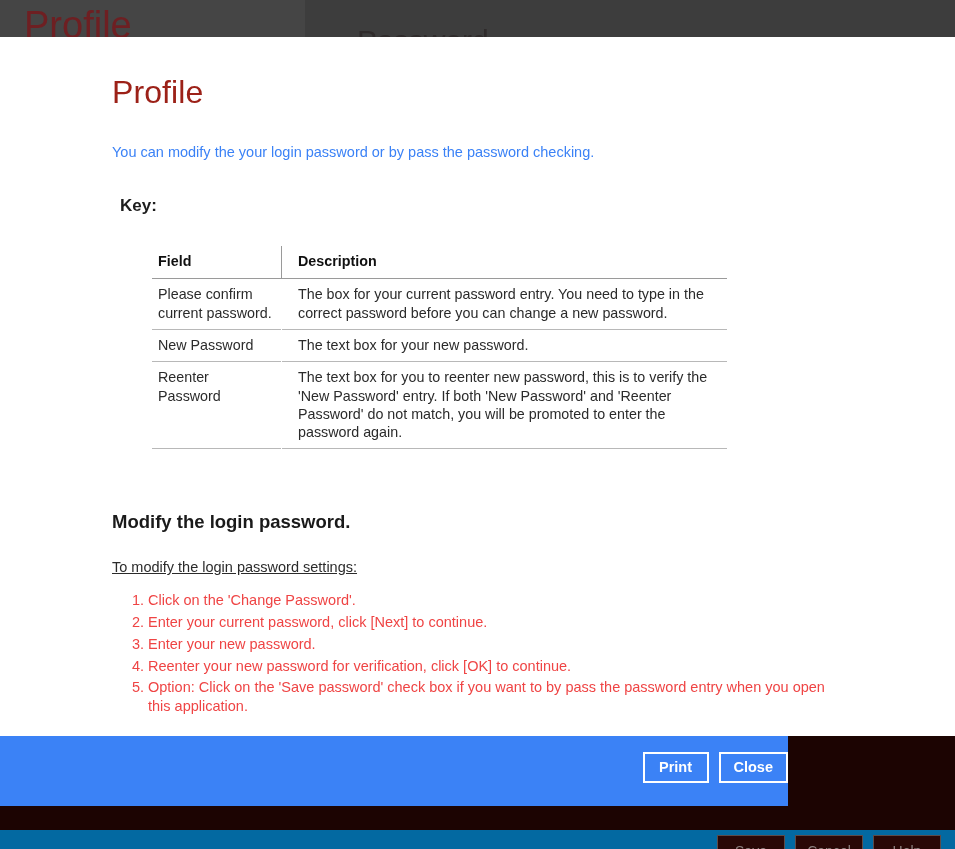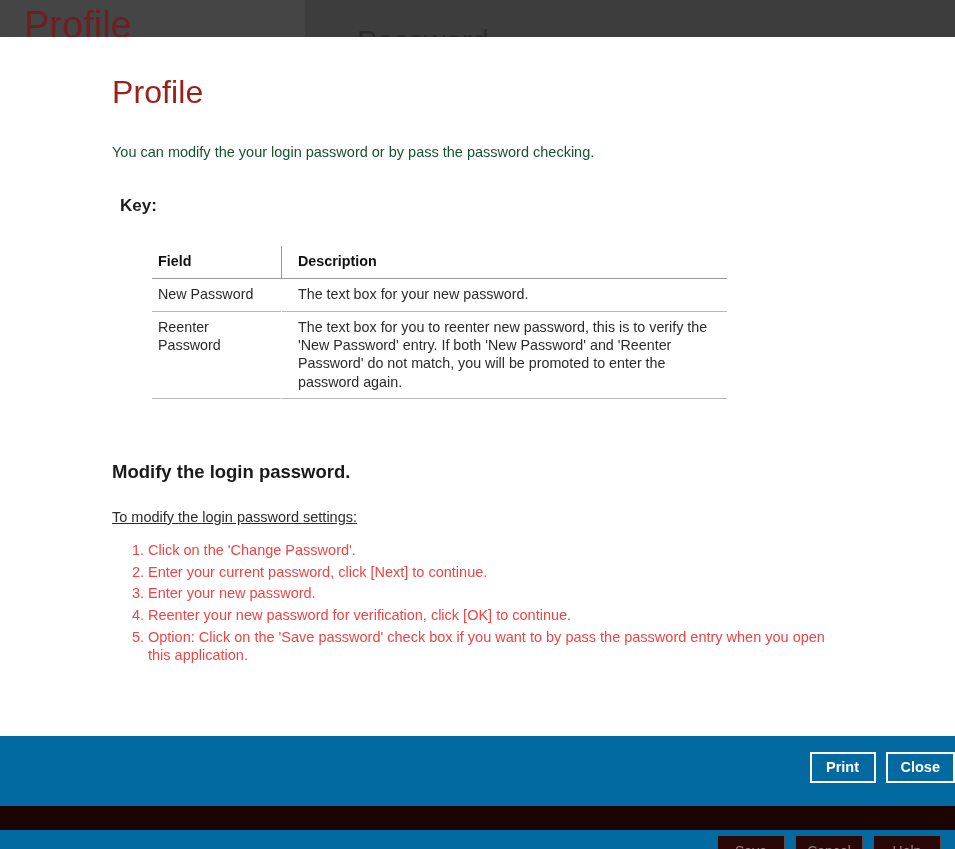--- a/index.html
+++ b/index.html
@@ -92,21 +92,21 @@
     font-size: 32px;
     font-weight: 400;
     color: #9c2118;
     letter-spacing: 0.1px;
     line-height: 1.1;
   }
   .doc-intro {
     margin: 0;
     padding-top: 33px;
     font-size: 14.5px;
-    color: #14532d;
+    color: #3b82f6;
     line-height: 1.3;
   }
   .doc-subhead {
     margin: 8px;
     padding-top: 26px;
     font-size: 17px;
     font-weight: bold;
     color: #1d1d1d;
   }
 
@@ -182,23 +182,23 @@
     color: #ef4444;
     line-height: 1.29;
     padding-bottom: 3px;
   }
 
   
   .help-bar {
     position: absolute;
     left: 0;
     top: 736px;
-    width: 955px;
+    width: 788px;
     height: 70px;
-    background: #0369a1;
+    background: #3b82f6;
   }
   .help-bar-buttons {
     position: absolute;
     right: 0;
     top: 16px;
     display: flex;
     gap: 10px;
   }
   .help-btn {
     box-sizing: border-box;
@@ -273,20 +273,24 @@
       <div class="key-table-wrap">
         <table class="key-table">
           <thead>
             <tr>
               <th class="col-field">Field</th>
               <th class="col-desc">Description</th>
             </tr>
           </thead>
           <tbody>
             <tr>
+              <td class="col-field">Please confirm current password.</td>
+              <td class="col-desc">The box for your current password entry. You need to type in the correct password before you can change a new password.</td>
+            </tr>
+            <tr>
               <td class="col-field">New Password</td>
               <td class="col-desc">The text box for your new password.</td>
             </tr>
             <tr>
               <td class="col-field">Reenter Password</td>
               <td class="col-desc">The text box for you to reenter new password, this is to verify the 'New Password' entry. If both 'New Password' and 'Reenter Password' do not match, you will be promoted to enter the password again.</td>
             </tr>
           </tbody>
         </table>
       </div>

